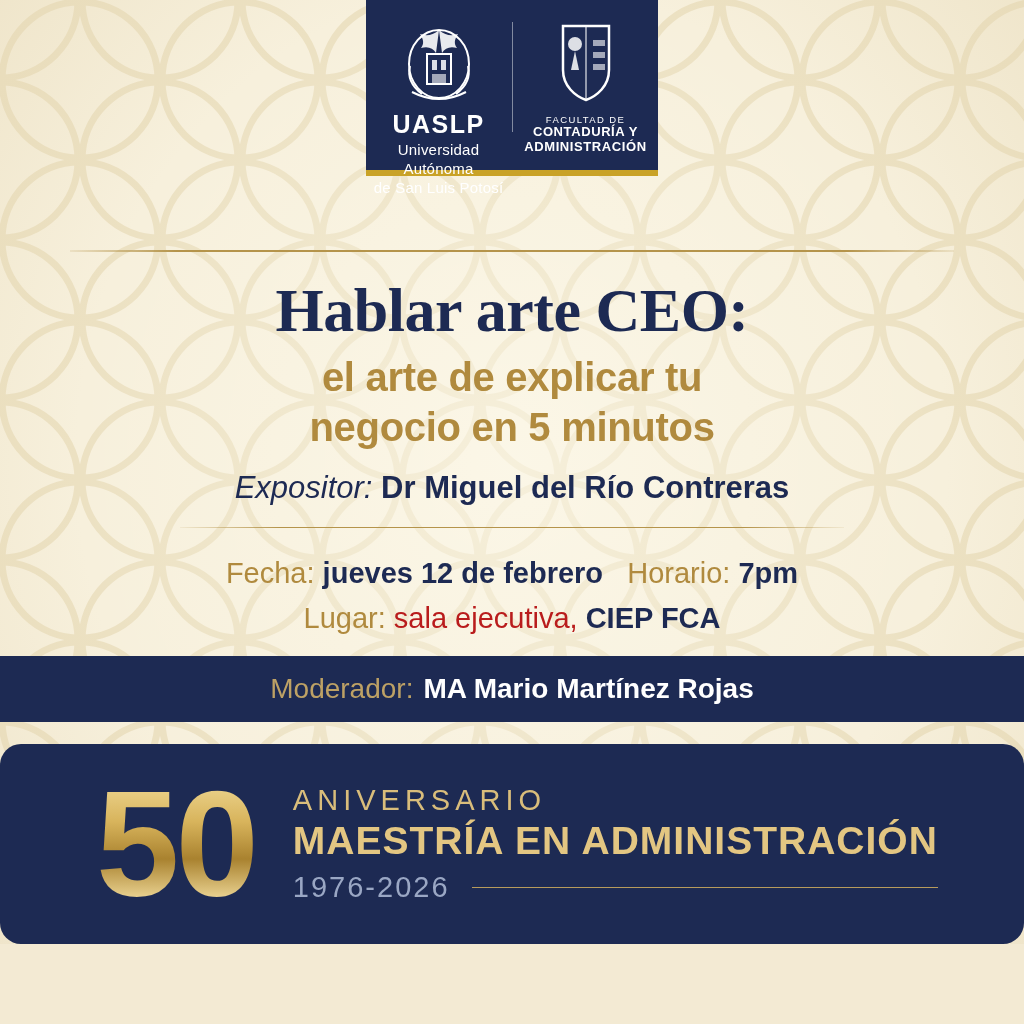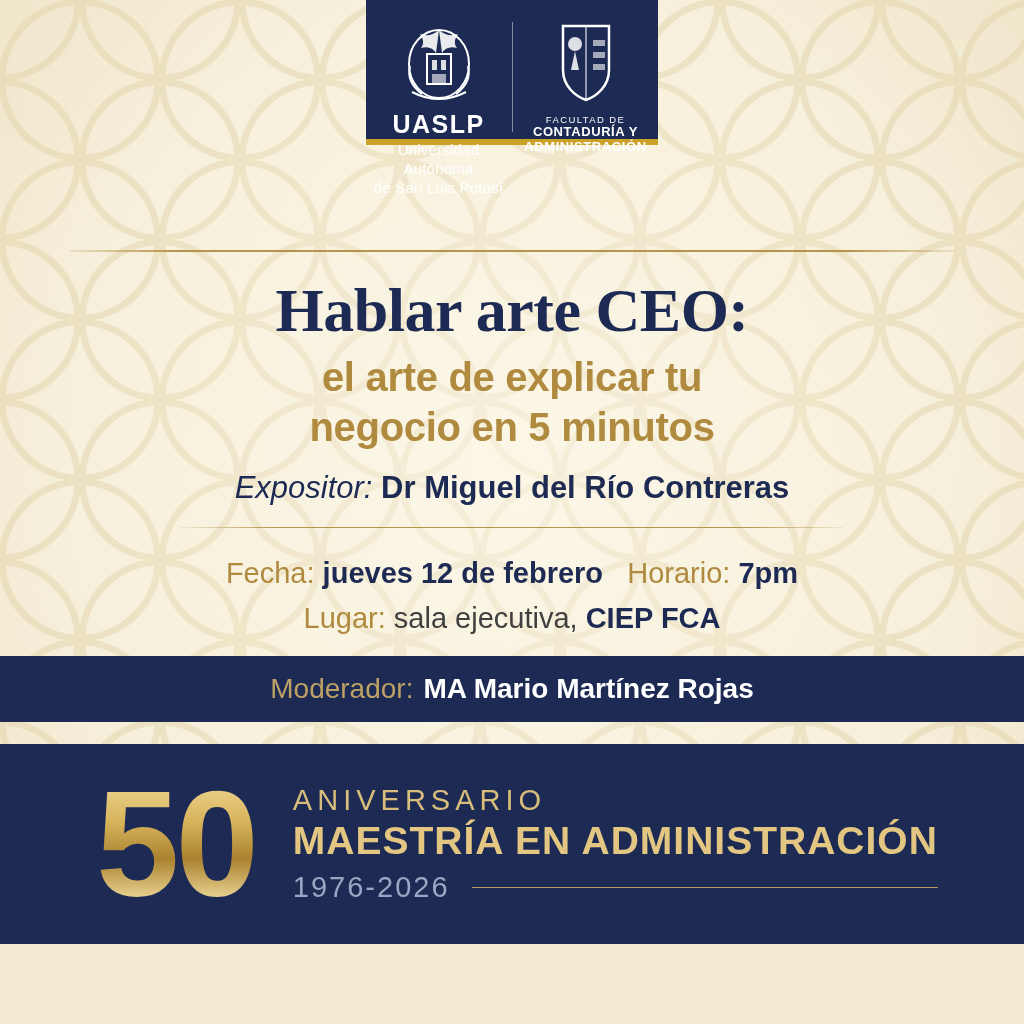--- a/index.html
+++ b/index.html
@@ -23,21 +23,21 @@
   .vignette {
     position: absolute; inset: 0;
     background: radial-gradient(ellipse at 50% 45%, rgba(255,252,240,0.55) 0%, rgba(247,238,214,0.0) 60%, rgba(226,211,173,0.45) 100%);
     pointer-events: none;
   }
 
   
   .logo-block {
     position: absolute;
     left: 366px; top: 0;
-    width: 292px; height: 145px;
+    width: 292px; height: 176px;
     background: #1d2a53;
     border-bottom: 6px solid #c9a227;
     display: flex;
     flex-direction: row;
     align-items: flex-start;
     justify-content: center;
     padding-top: 14px;
   }
   .logo-half {
     width: 134px;
@@ -136,21 +136,21 @@
     left: 0;
     width: 1024px;
     text-align: center;
     font-size: 29px;
     line-height: 1.45;
   }
   .meta-row.r1 { top: 552px; }
   .meta-row.r2 { top: 597px; }
   .lbl { color: #b08a3e; }
   .val-dark { color: #1d2a53; font-weight: bold; }
-  .val-plain { color: #404040; }
+  .val-plain { color: #b91c1c; }
 
   
   .band-moderator {
     position: absolute;
     left: 0; top: 656px;
     width: 1024px; height: 66px;
     background: #1d2a53;
     display: flex;
     align-items: center;
     justify-content: center;
@@ -159,20 +159,21 @@
   .band-moderator .val2 { color: #ffffff; font-size: 28px; font-weight: bold; margin-left: 10px; }
 
   
   .band-anniv {
     position: absolute;
     left: 0; top: 744px;
     width: 1024px; height: 200px;
     background: #1d2a53;
     display: flex;
     align-items: center;
+    border-radius: 21px;
   }
   .fifty {
     font-family: "Liberation Sans", sans-serif;
     font-weight: bold;
     font-size: 150px;
     line-height: 1;
     margin-left: 96px;
     background: linear-gradient(180deg, #f3dfa0 0%, #d8b45c 35%, #a9822f 60%, #e7cf8d 85%, #c9a14a 100%);
     -webkit-background-clip: text;
     background-clip: text;

